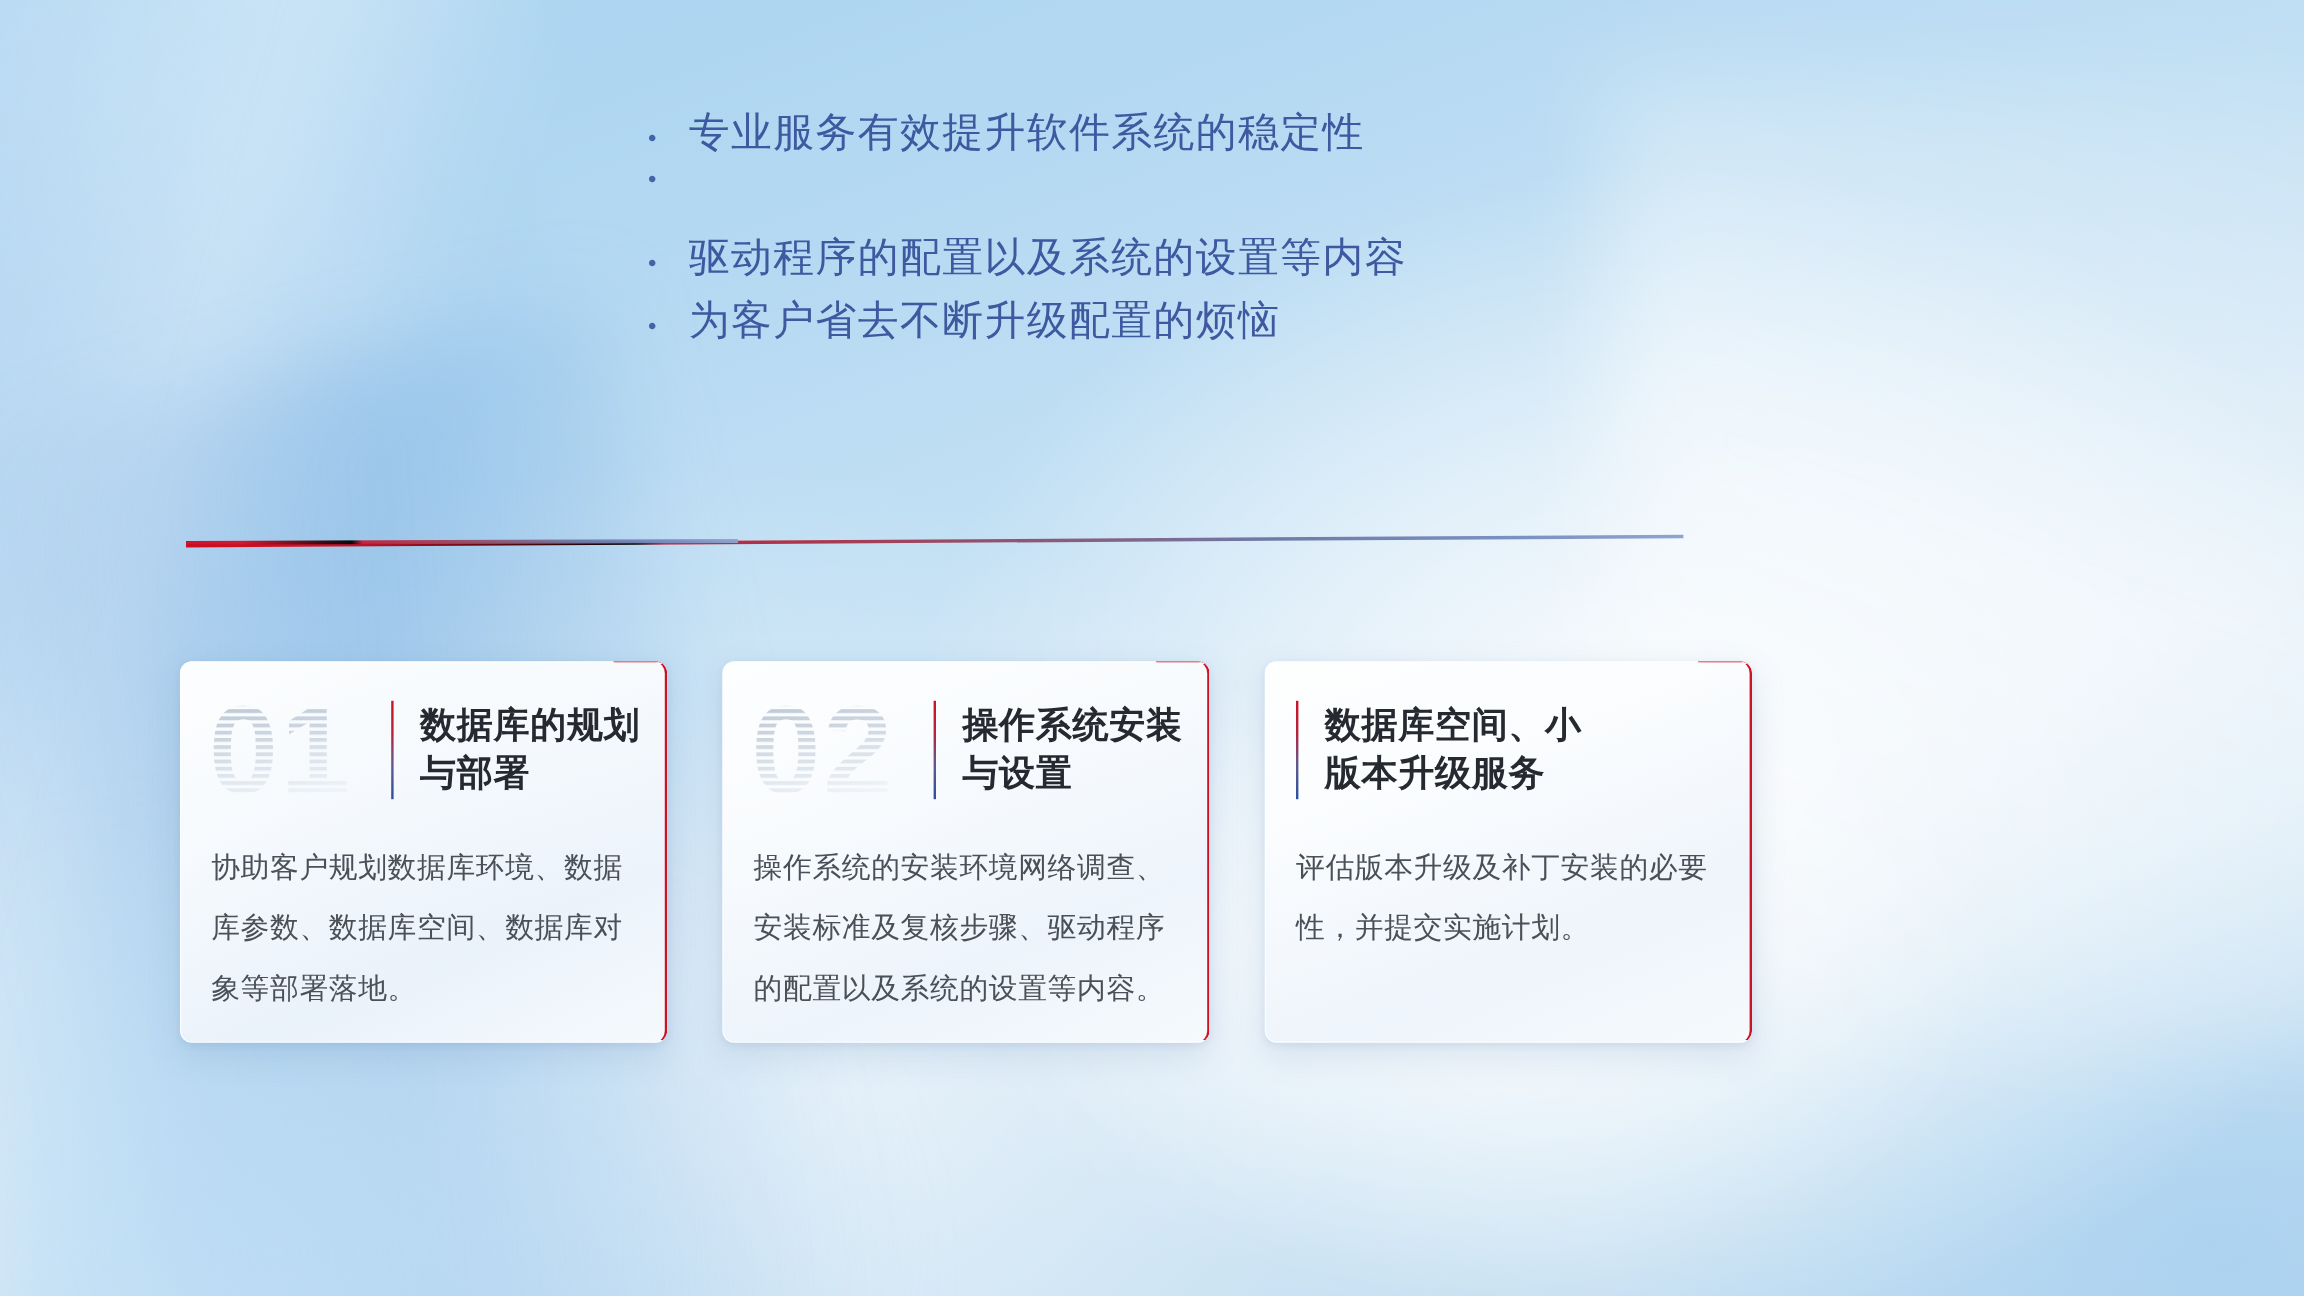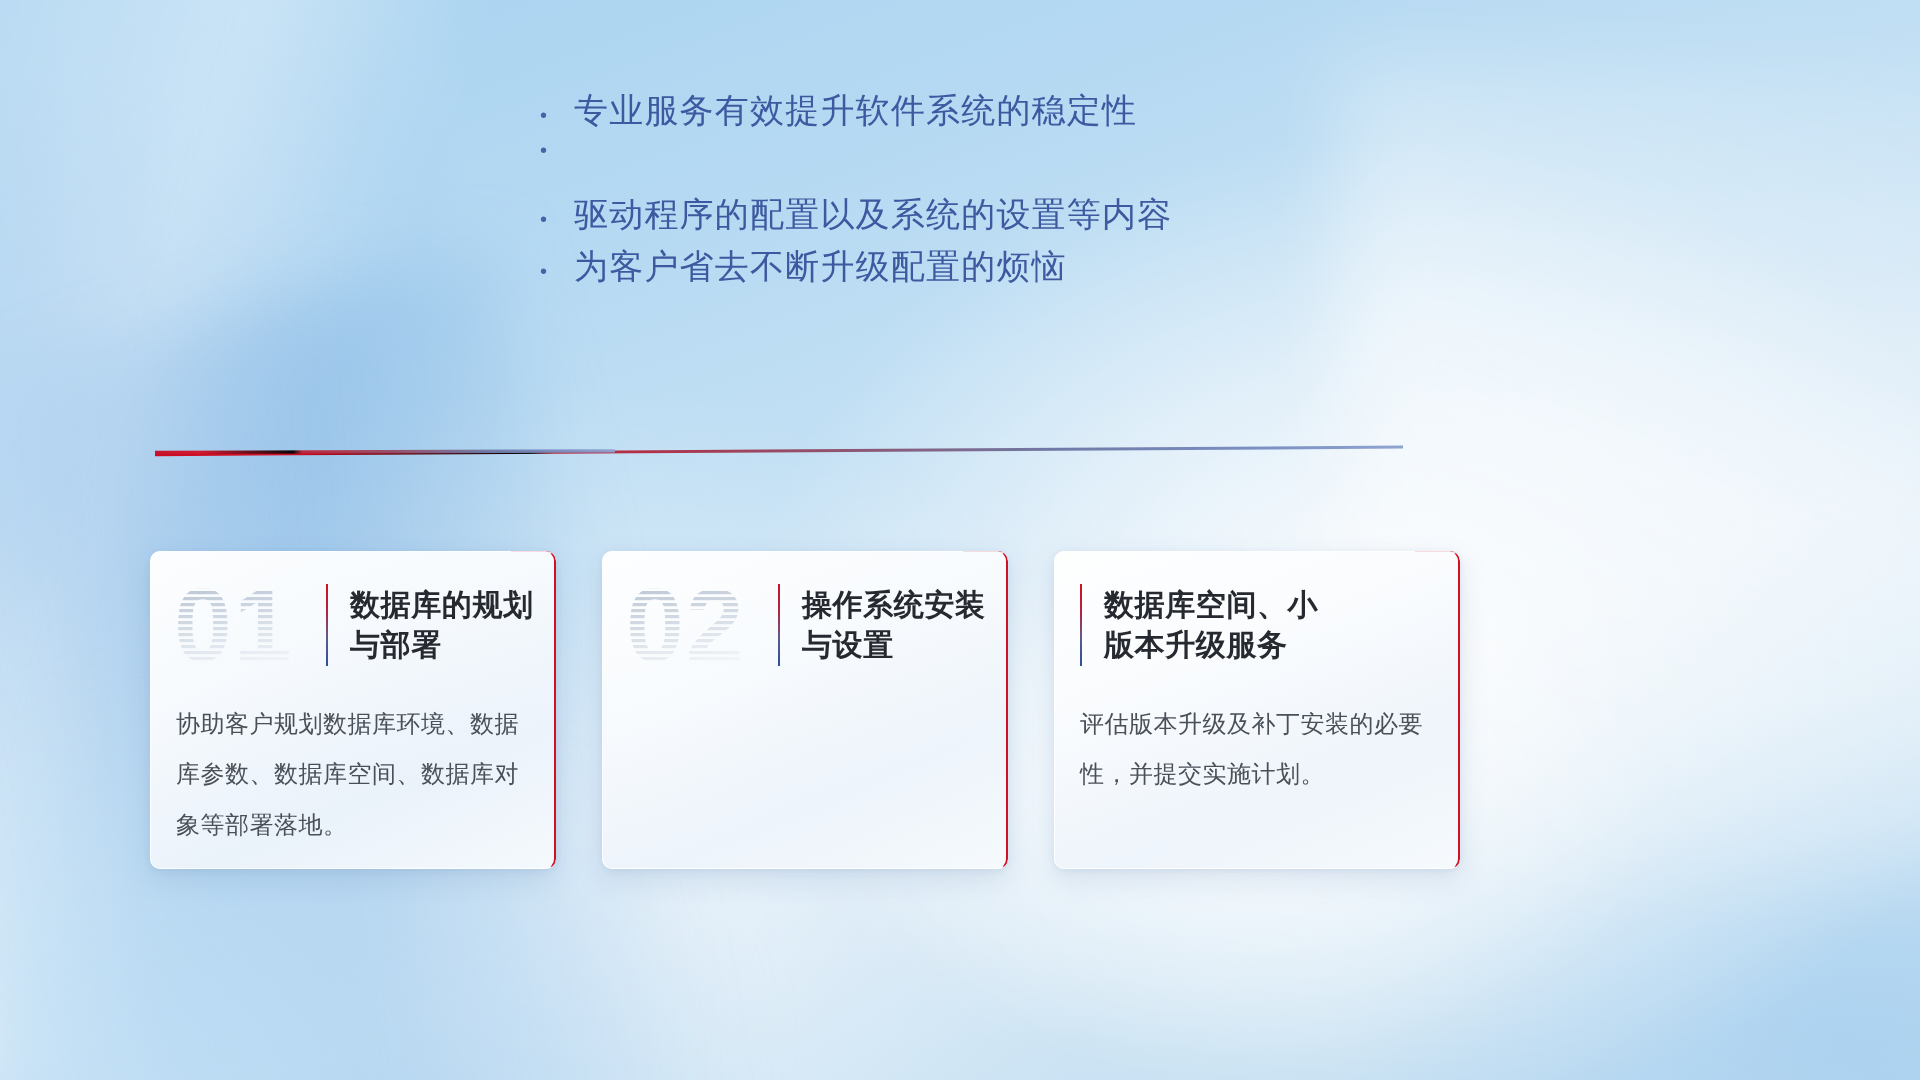--- a/index.html
+++ b/index.html
@@ -272,20 +272,21 @@
               <text x="2" y="88" font-family="'Liberation Sans', sans-serif" font-size="104" font-weight="700" letter-spacing="2" fill="url(#strp2)">02</text>
             </g>
           </svg>
         </div>
         <div class="vrule"></div>
         <div class="card-title">
           <div>操作系统安装</div>
           <div>与设置</div>
         </div>
       </div>
+      <div class="card-body">操作系统的安装环境网络调查、安装标准及复核步骤、驱动程序的配置以及系统的设置等内容。</div>
     </div>
 
     <div class="card">
       <div class="card-head">
         <div class="vrule"></div>
         <div class="card-title">
           <div>数据库空间、小</div>
           <div>版本升级服务</div>
         </div>
       </div>

